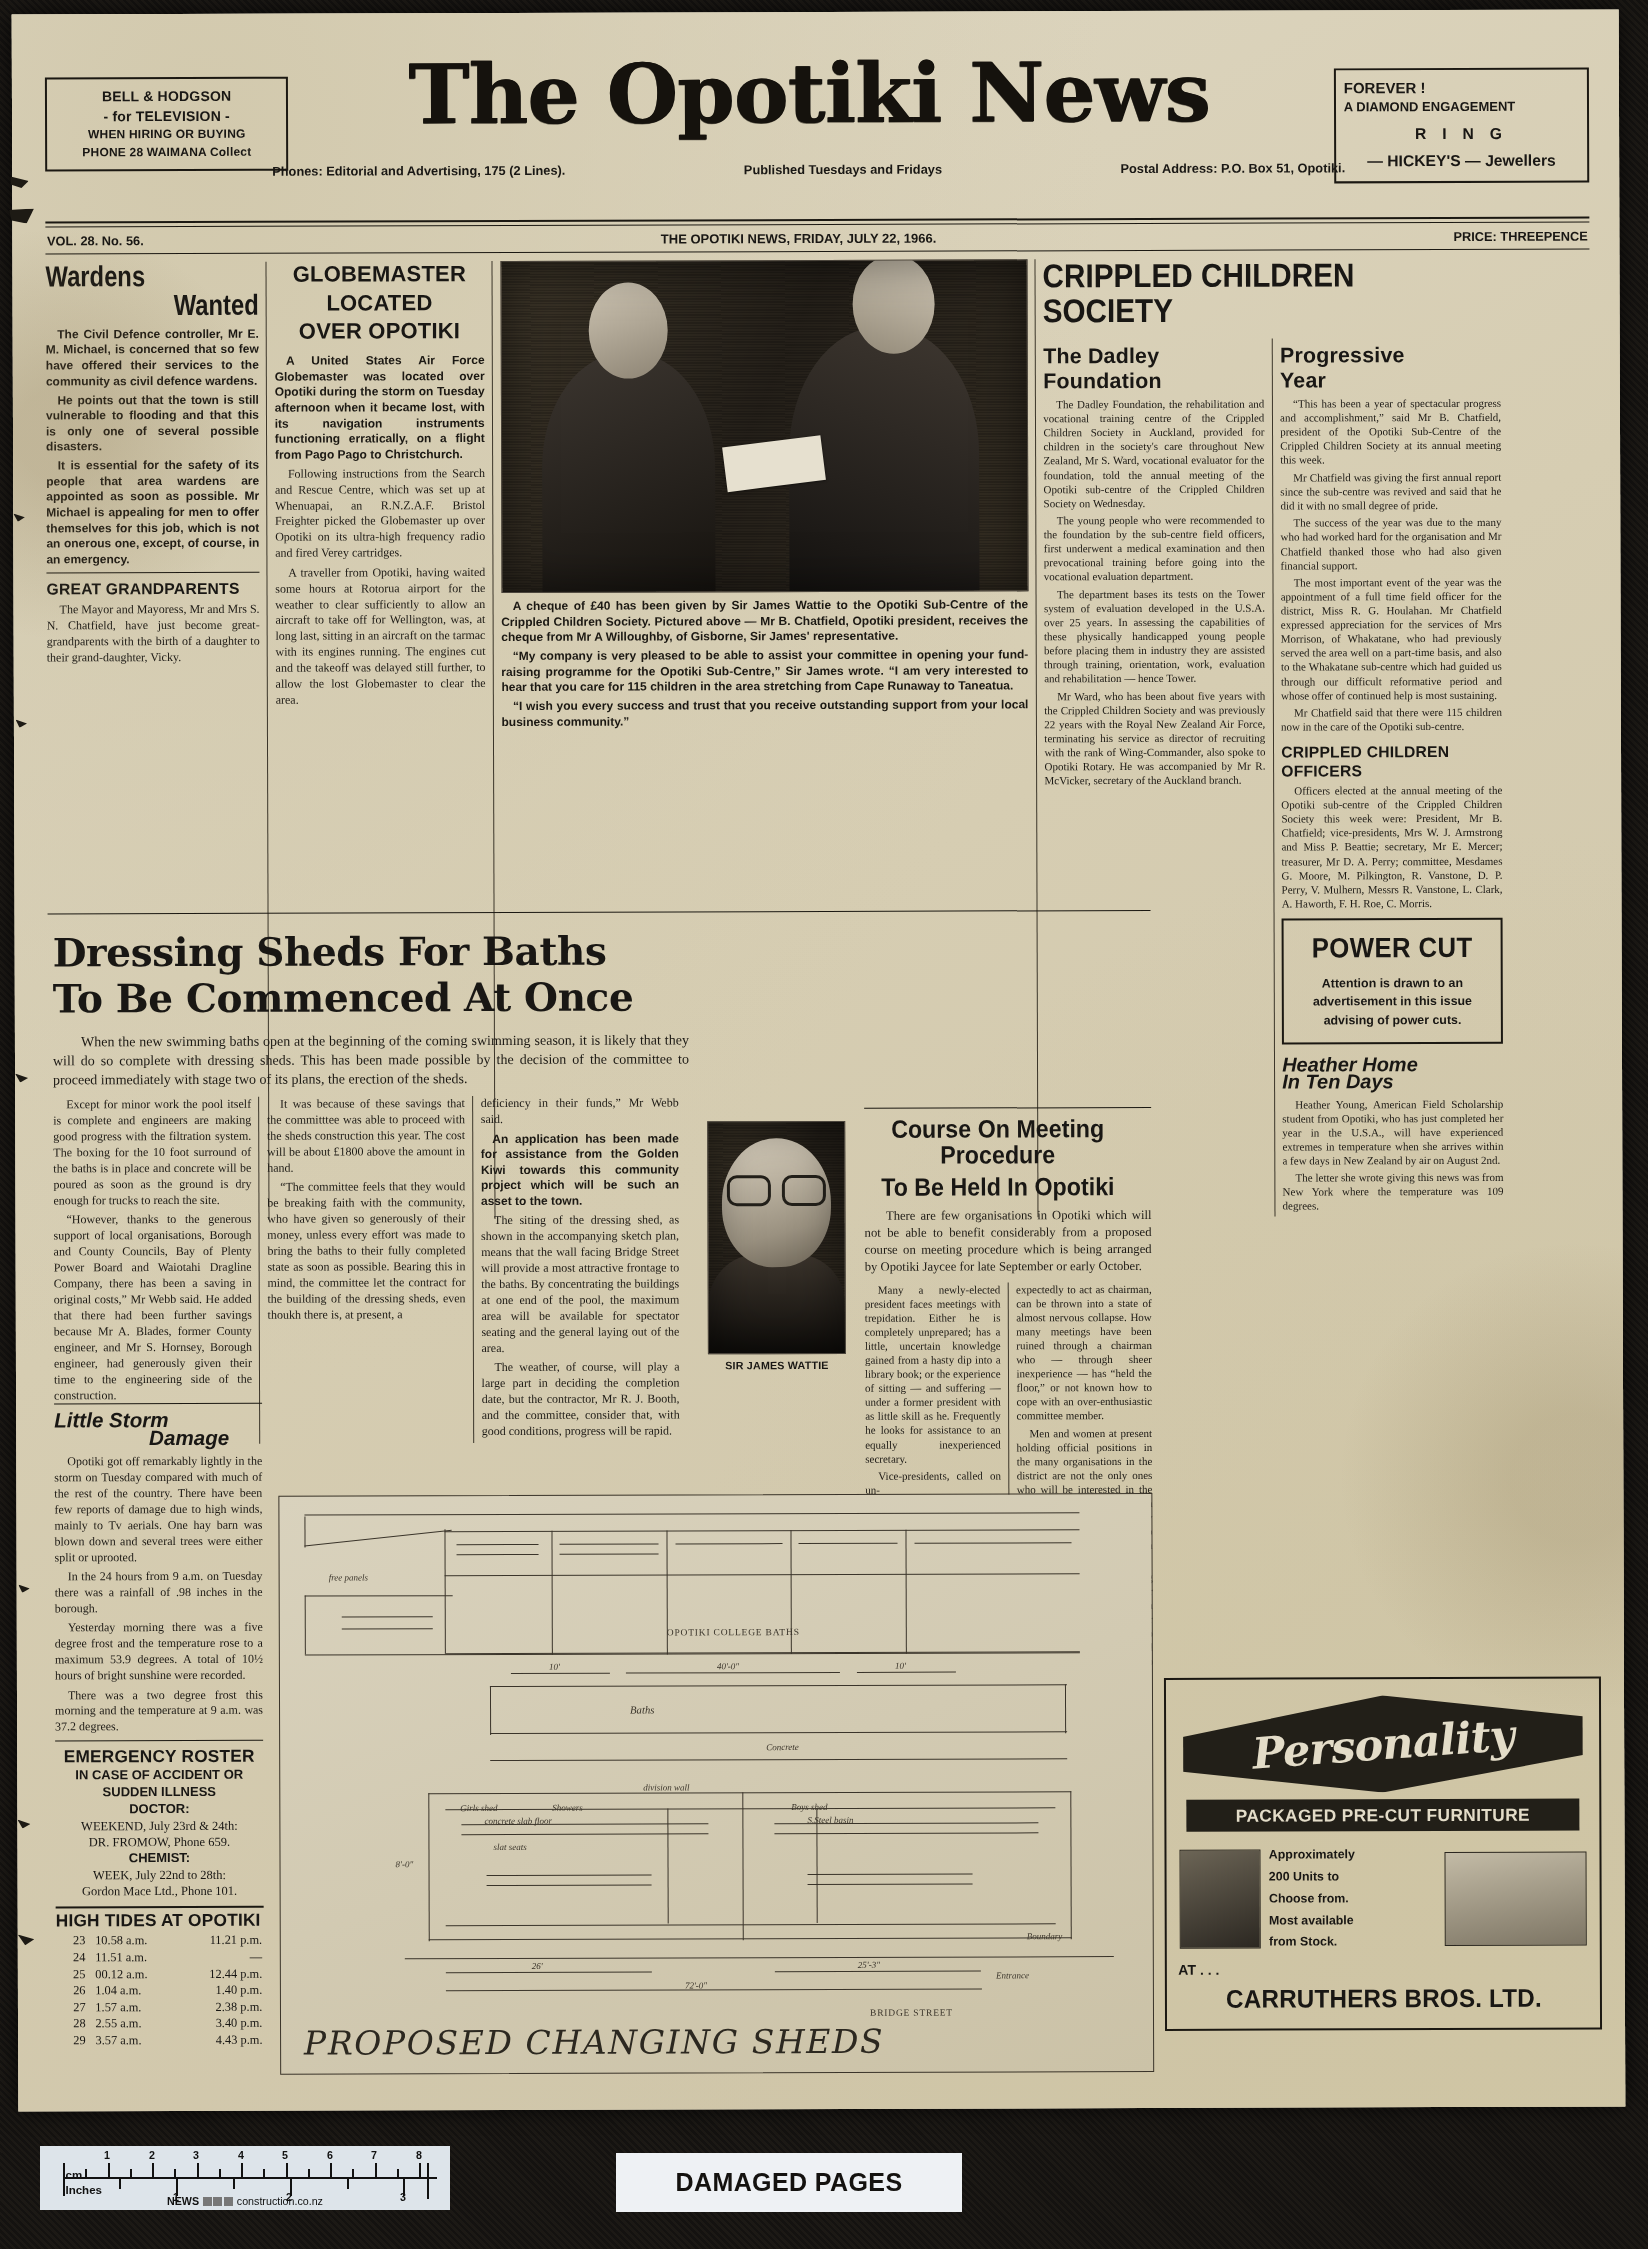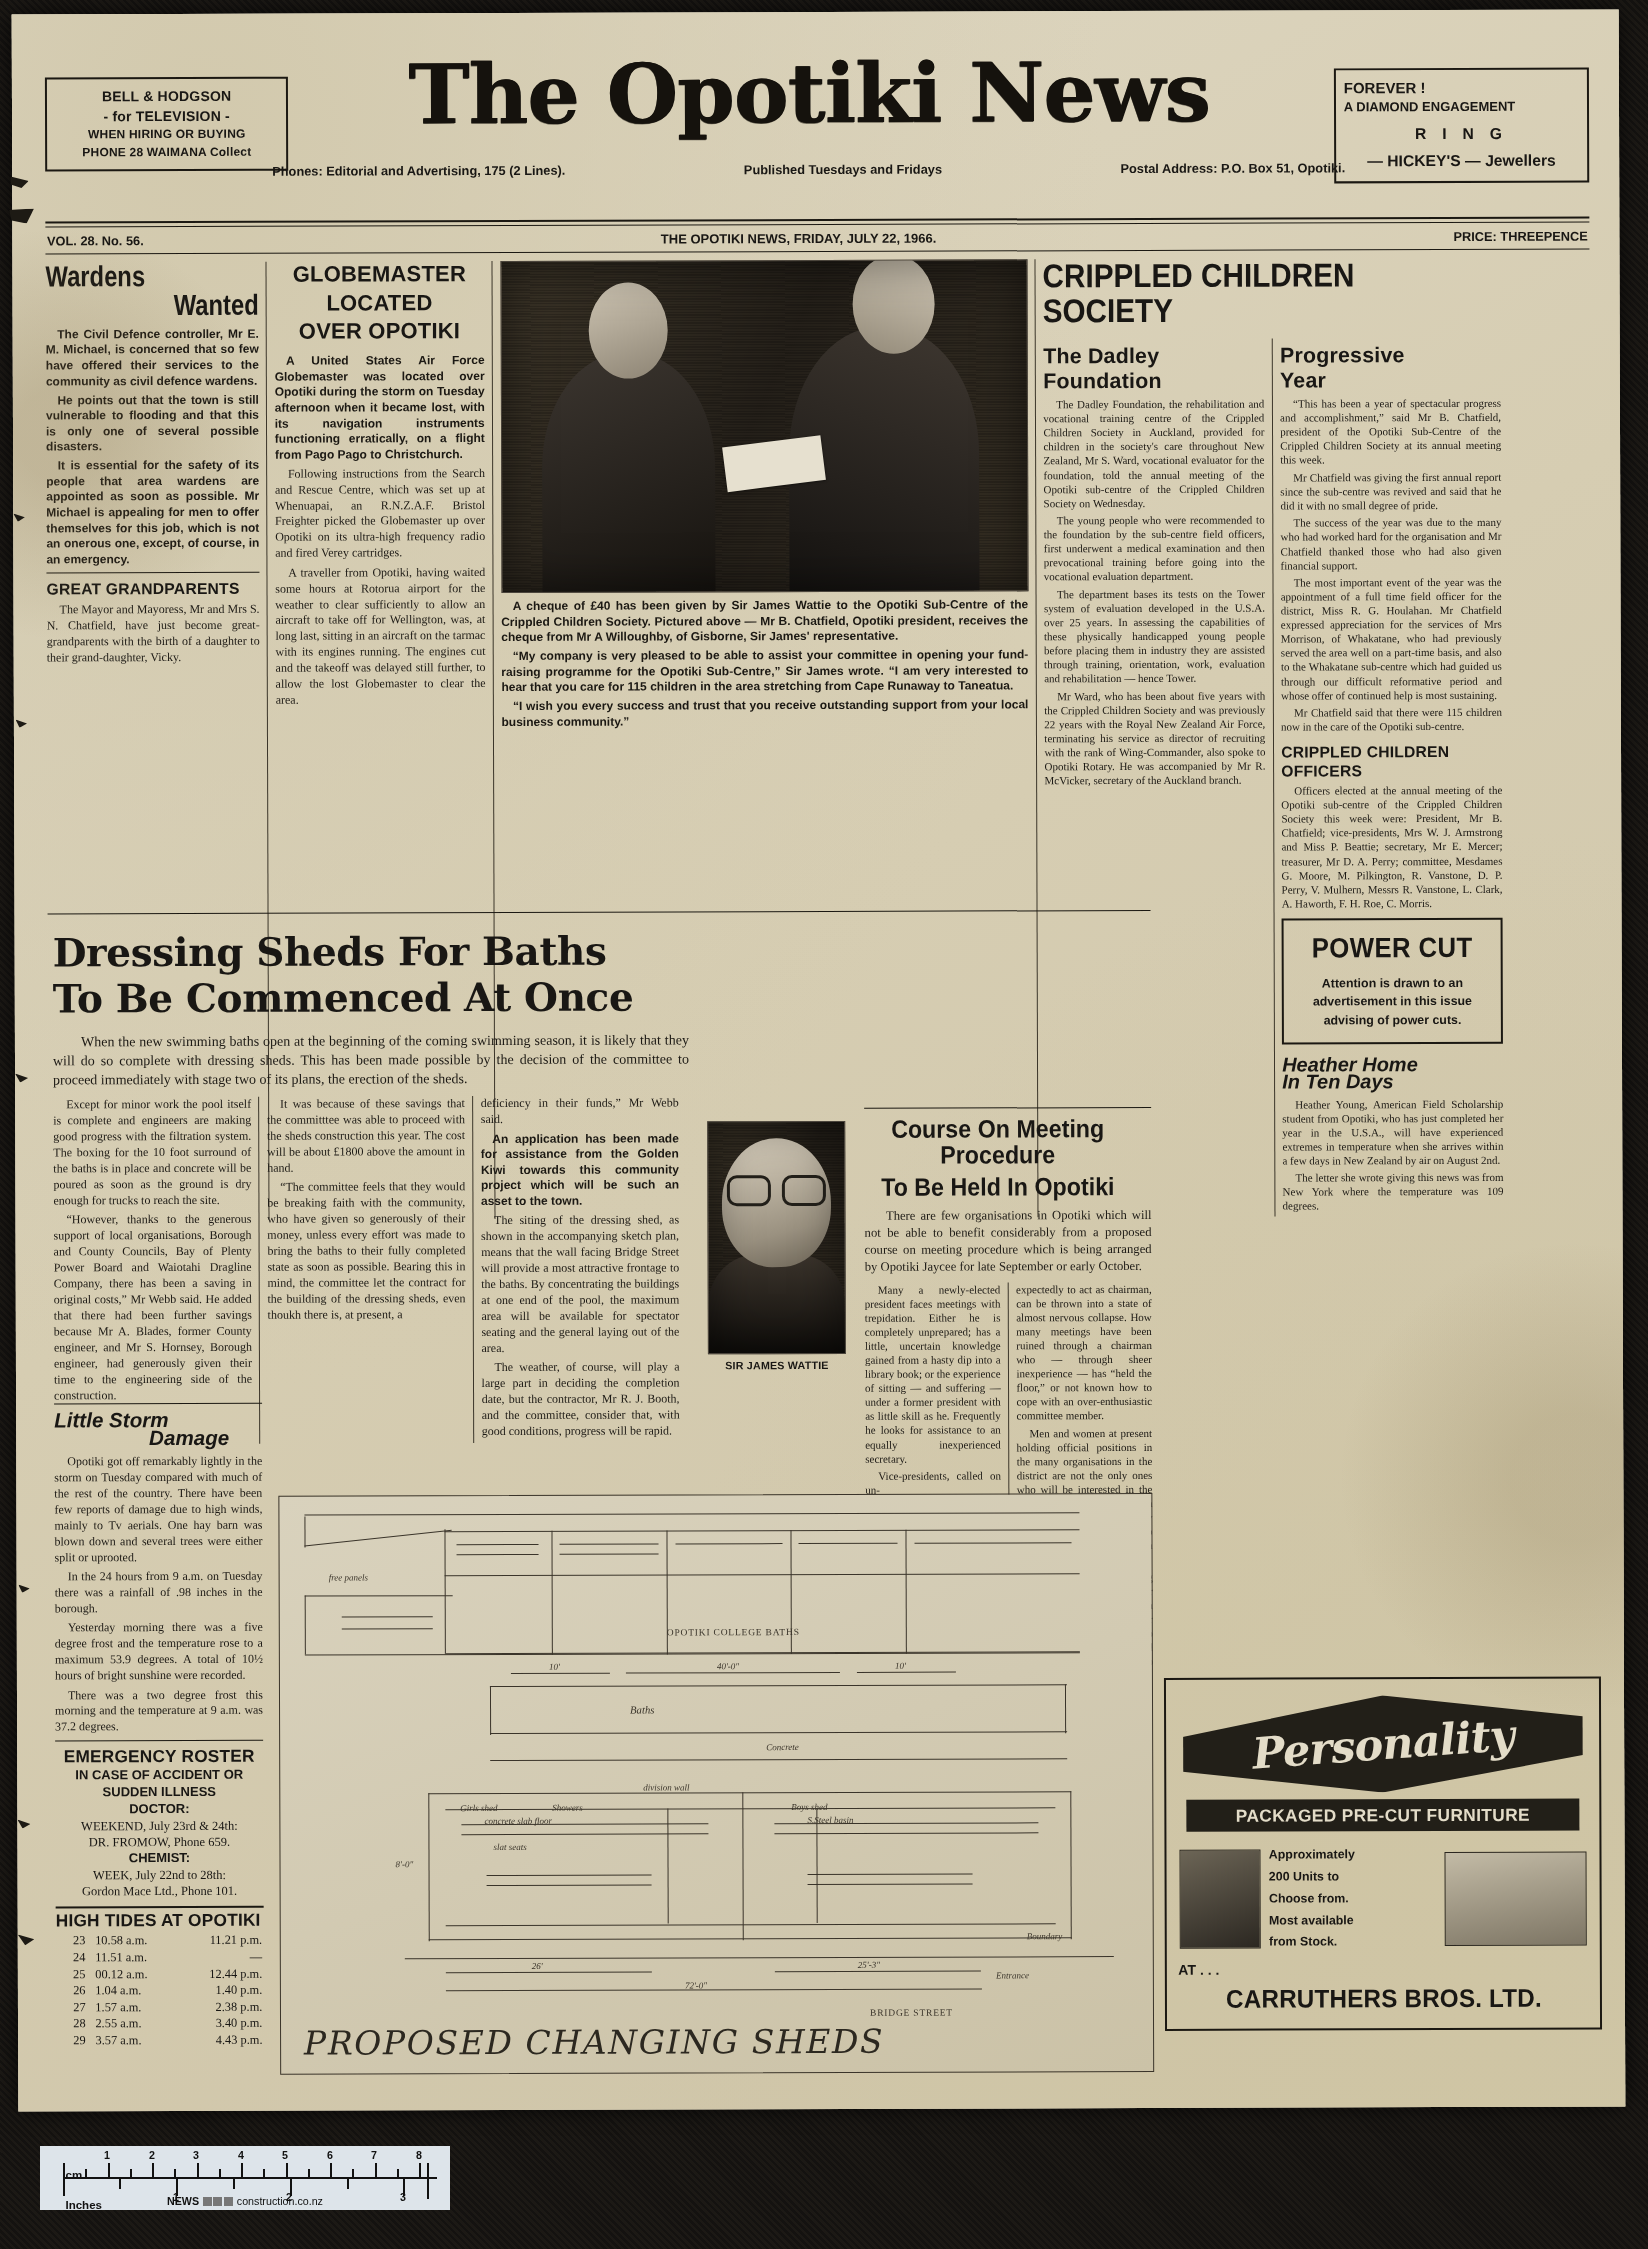--- a/index.html
+++ b/index.html
@@ -236,21 +236,21 @@
     background:#dde4ea;
   }
   #scalebar .axis{position:absolute;left:23px;right:13px;top:31px;height:1.6px;background:#111;}
   #scalebar .vend{position:absolute;background:#111;width:1.6px;}
   #scalebar .tick{position:absolute;background:#111;width:1.6px;}
   #scalebar .num{position:absolute;font-family:"Liberation Sans",sans-serif;
     font-weight:bold;font-size:10.7px;color:#111;}
   #scalebar .cm{position:absolute;left:25.5px;top:23px;font-family:"Liberation Sans",sans-serif;
     font-weight:bold;font-size:11.5px;color:#111;}
   #scalebar .inch{position:absolute;left:25.5px;top:38px;font-family:"Liberation Sans",sans-serif;
-    font-weight:bold;font-size:11.5px;color:#111;margin-top:15px;}
+    font-weight:bold;font-size:11.5px;color:#111;}
   #scalebar .brand{position:absolute;left:0;right:0;bottom:3.3px;text-align:center;
     font-family:"Liberation Sans",sans-serif;font-size:10.7px;color:#111;font-weight:bold;}
   #scalebar .brand .sq{display:inline-block;width:9px;height:9px;background:#777;
     margin:0 0.8px;vertical-align:-0.8px;}
   #scalebar .brand .lite{font-weight:normal;}
   #damaged{
     position:absolute;left:616px;bottom:38px;width:346px;height:59px;
     background:#eef1f4;display:flex;align-items:center;justify-content:center;
     font-family:"Liberation Sans",sans-serif;font-weight:bold;font-size:25px;color:#14120f;
     letter-spacing:0.4px;
@@ -676,14 +676,15 @@
     <div class="tick" style="left:363px;top:33px;height:16.5px;"></div>
     <div class="num" style="left:360px;top:45px;">3</div>
 
     <div class="brand">
       <span>NEWS</span>
       <span class="sq"></span><span class="sq"></span><span class="sq"></span>
       <span class="lite">construction.co.nz</span>
     </div>
   </div>
 
+  <div id="damaged">DAMAGED PAGES</div>
 </div>
 
 
 </body></html>

